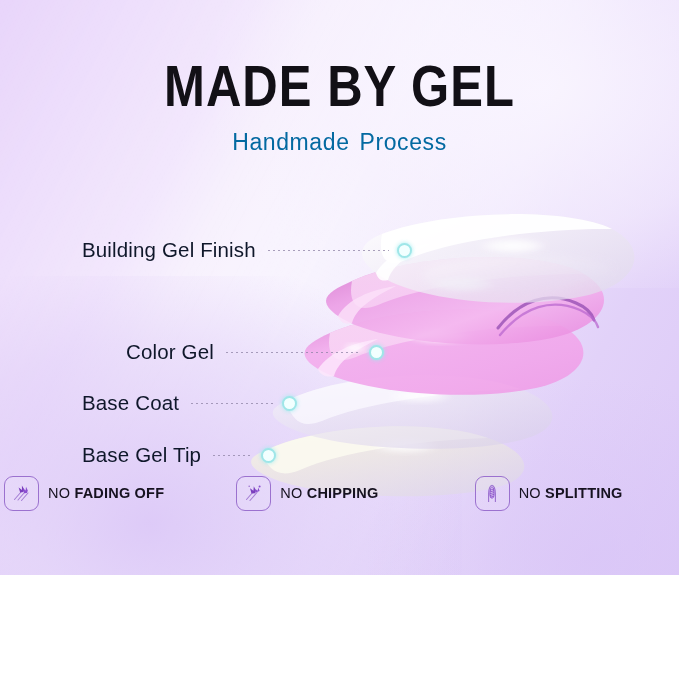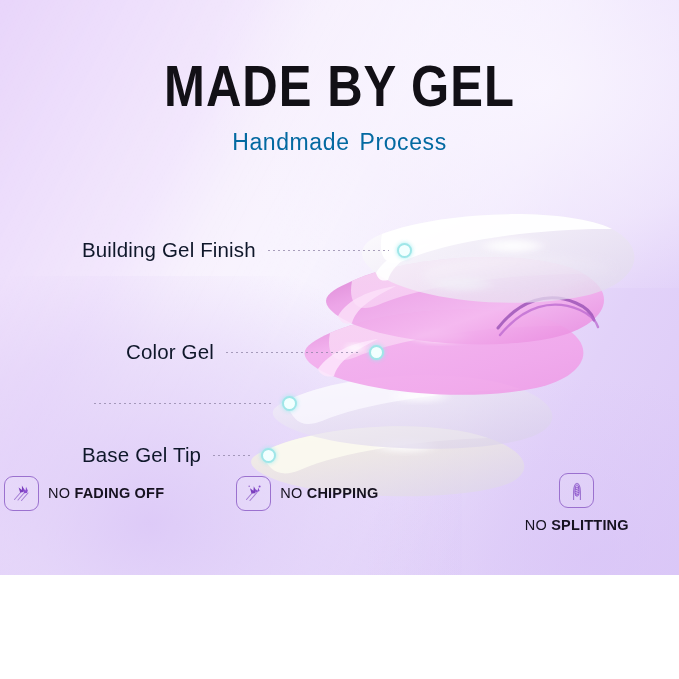--- a/index.html
+++ b/index.html
@@ -161,21 +161,21 @@
   }
   .feature {
     display: flex;
     align-items: center;
     gap: 9px;
     width: 205px;
     justify-content: flex-start;
   }
   .feature:nth-child(1) { padding-left: 4px; }
   .feature:nth-child(2) { padding-left: 12px; }
-  .feature:nth-child(3) { padding-left: 18px; flex-direction: column; }
+  .feature:nth-child(3) { padding-left: 18px; }
   .feature-icon {
     flex: 0 0 auto;
     width: 33px;
     height: 33px;
     border: 1.5px solid #9b71cf;
     border-radius: 9px;
     display: flex;
     align-items: center;
     justify-content: center;
     background: rgba(255,255,255,0.10);
@@ -299,20 +299,21 @@
       <span class="callout-label">Building Gel Finish</span>
       <span class="leader"></span>
       <span class="dot"></span>
     </div>
     <div class="callout c3">
       <span class="callout-label">Color Gel</span>
       <span class="leader"></span>
       <span class="dot"></span>
     </div>
     <div class="callout c4">
+      <span class="callout-label">Base Coat</span>
       <span class="leader"></span>
       <span class="dot"></span>
     </div>
     <div class="callout c5">
       <span class="callout-label">Base Gel Tip</span>
       <span class="leader"></span>
       <span class="dot"></span>
     </div>
   </div>
 

